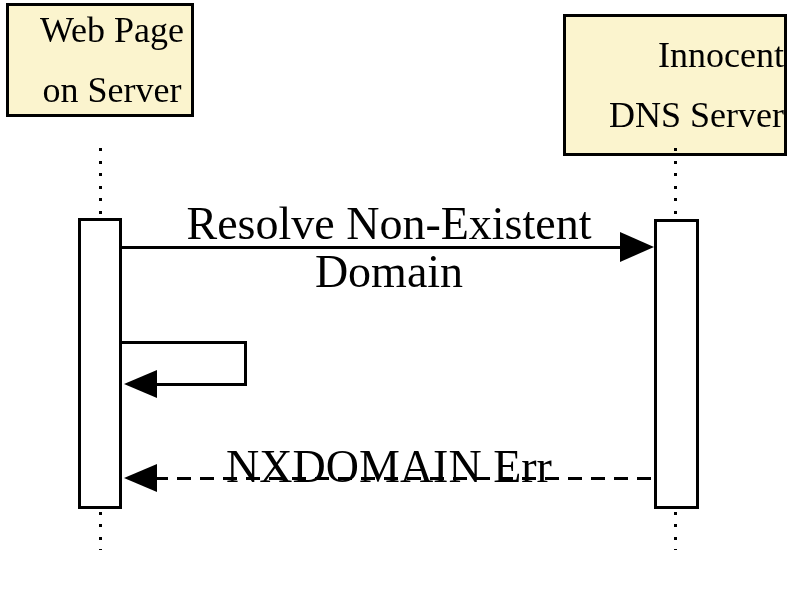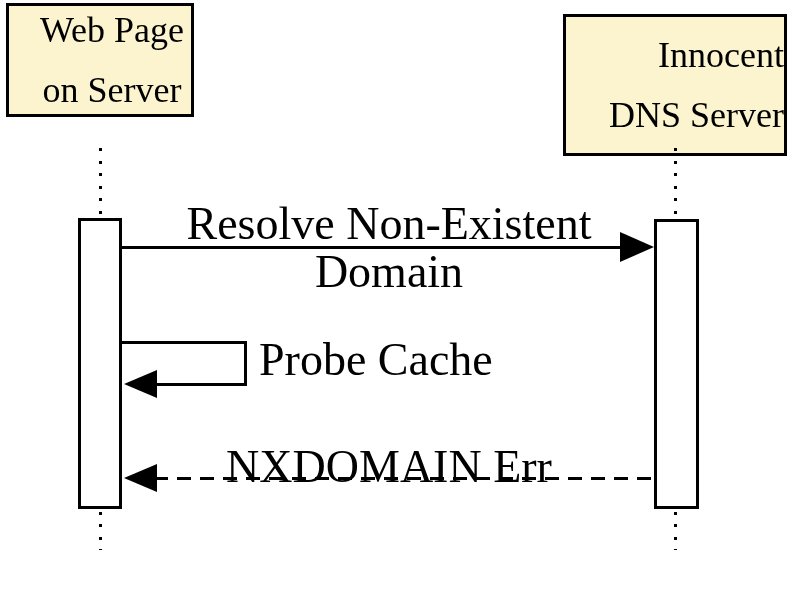--- a/index.html
+++ b/index.html
@@ -120,19 +120,18 @@
 
   <div class="abs hline msg1-line"></div>
   <div class="abs arrowhead arrow-right ah-msg1"></div>
   <div class="abs msg-label centered lbl-msg1-l1">Resolve Non-Existent</div>
   <div class="abs msg-label centered lbl-msg1-l2">Domain</div>
 
   <div class="abs hline self-top"></div>
   <div class="abs vline self-right"></div>
   <div class="abs hline self-bottom"></div>
   <div class="abs arrowhead arrow-left ah-self"></div>
-  <div class="abs msg-label lbl-self">Probe Cache</div>
 
   <div class="abs msg3-line"></div>
   <div class="abs arrowhead arrow-left ah-msg3"></div>
   <div class="abs msg-label centered lbl-msg3">NXDOMAIN Err</div>
 
 </div>
 
 </body></html>

